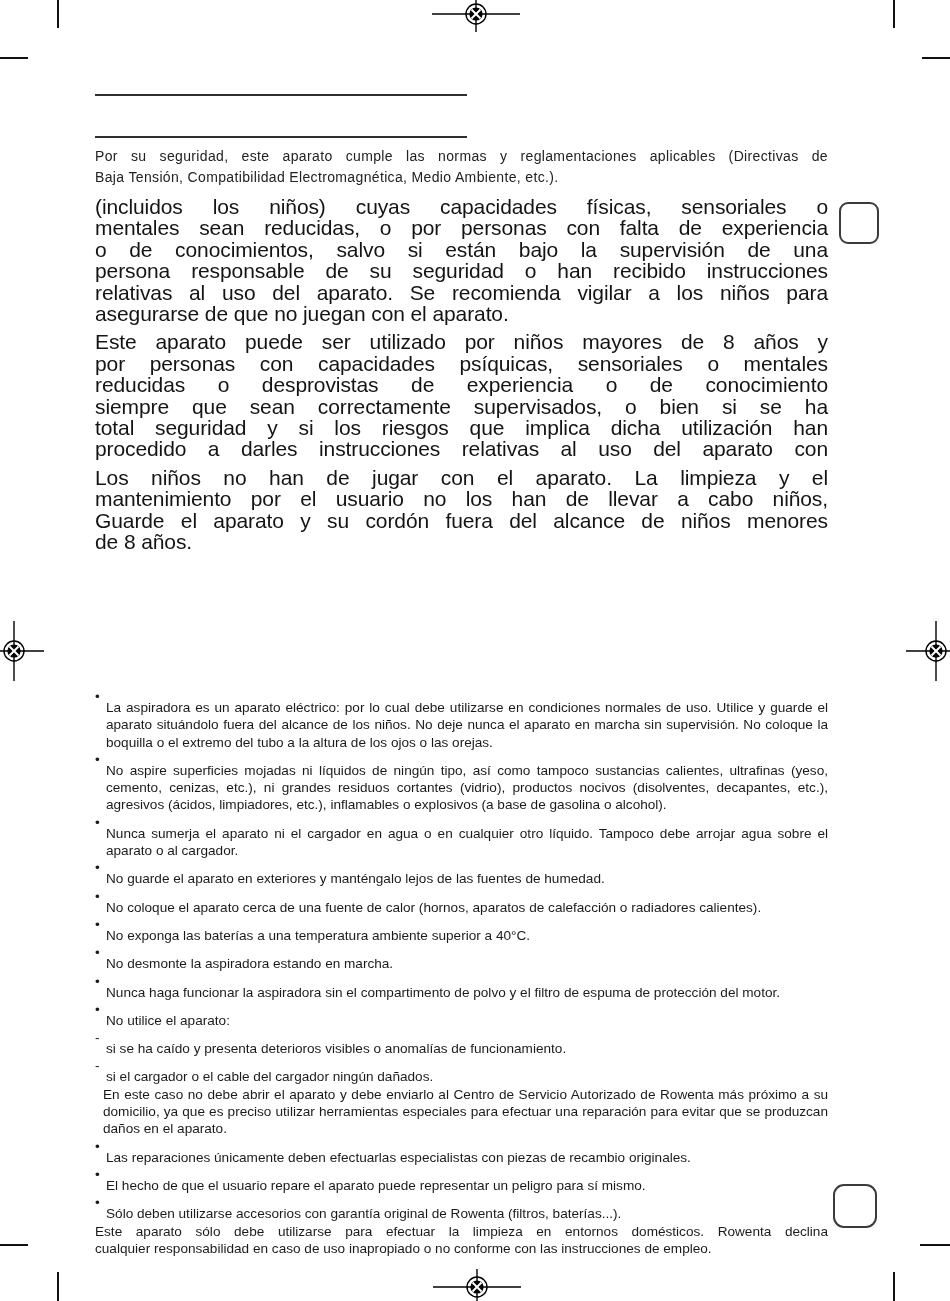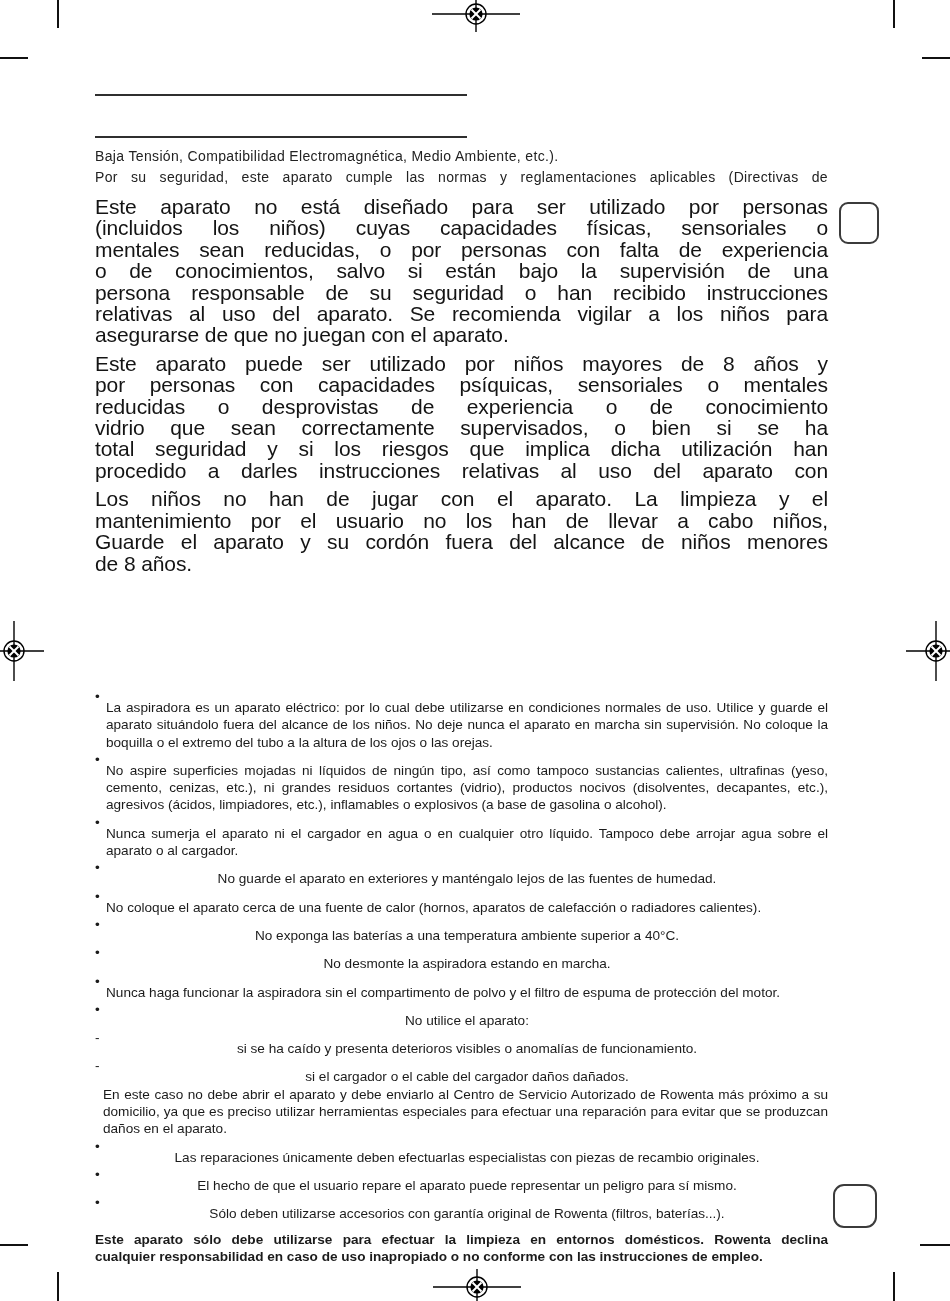--- a/index.html
+++ b/index.html
@@ -54,26 +54,26 @@
   
   .safety {
     top: 688px;
     font-size: 13.6px;
     line-height: 17.3px;
     color: #1b1b1b;
   }
   .row { display: flex; }
   .marker { flex: 0 0 11px; }
   .itext { flex: 1; text-align: justify; margin-top: 11px; }
-  .itext.noj { text-align: center; }
+  .itext.noj { text-align: left; }
   .repair-note {
     margin-left: 8px;
     text-align: justify;
   }
-  .closing { margin-top: 8px; font-weight: bold; }
+  .closing { margin-top: 0; }
 
   
   .tab-box {
     position: absolute;
     border: 2.5px solid #3b3b3b;
     background: #ffffff;
   }
   .tab-box.t1 { left: 839px; top: 202px; width: 36px; height: 38px; border-radius: 9px; }
   .tab-box.t2 { left: 833px; top: 1184px; width: 40px; height: 40px; border-radius: 11px; }
 </style>
@@ -127,39 +127,38 @@
   <div class="trim" style="left:920px; top:1244px; width:30px; height:1.5px;"></div>
   <div class="trim" style="left:893px; top:1272px; width:1.5px; height:29px;"></div>
 
   <div class="rule r1"></div>
   <div class="rule r2"></div>
 
   <div class="tab-box t1"></div>
   <div class="tab-box t2"></div>
 
   <div class="col compliance">
+    <div class="jline">Por su seguridad, este aparato cumple las normas y reglamentaciones aplicables (Directivas de</div>
     <div class="jline last">Baja Tensión, Compatibilidad Electromagnética, Medio Ambiente, etc.).</div>
-    <div class="jline">Por su seguridad, este aparato cumple las normas y reglamentaciones aplicables (Directivas de</div>
   </div>
 
   <div class="col warnings">
     <div class="warn-para">
-      <div class="jline">Este aparato no está diseñado para ser utilizado por personas</div>
       <div class="jline">(incluidos los niños) cuyas capacidades físicas, sensoriales o</div>
       <div class="jline">mentales sean reducidas, o por personas con falta de experiencia</div>
       <div class="jline">o de conocimientos, salvo si están bajo la supervisión de una</div>
       <div class="jline">persona responsable de su seguridad o han recibido instrucciones</div>
       <div class="jline">relativas al uso del aparato. Se recomienda vigilar a los niños para</div>
       <div class="jline last">asegurarse de que no juegan con el aparato.</div>
     </div>
     <div class="warn-para">
       <div class="jline">Este aparato puede ser utilizado por niños mayores de 8 años y</div>
       <div class="jline">por personas con capacidades psíquicas, sensoriales o mentales</div>
       <div class="jline">reducidas o desprovistas de experiencia o de conocimiento</div>
-      <div class="jline">vidrio que sean correctamente supervisados, o bien si se ha</div>
+      <div class="jline">siempre que sean correctamente supervisados, o bien si se ha</div>
       <div class="jline">total seguridad y si los riesgos que implica dicha utilización han</div>
       <div class="jline">procedido a darles instrucciones relativas al uso del aparato con</div>
     </div>
     <div class="warn-para">
       <div class="jline">Los niños no han de jugar con el aparato. La limpieza y el</div>
       <div class="jline">mantenimiento por el usuario no los han de llevar a cabo niños,</div>
       <div class="jline">Guarde el aparato y su cordón fuera del alcance de niños menores</div>
       <div class="jline last">de 8 años.</div>
     </div>
   </div>
@@ -202,21 +201,21 @@
       <span class="marker">•</span>
       <span class="itext noj">No utilice el aparato:</span>
     </div>
 
     <div class="row">
       <span class="marker">-</span>
       <span class="itext noj">si se ha caído y presenta deterioros visibles o anomalías de funcionamiento.</span>
     </div>
     <div class="row">
       <span class="marker">-</span>
-      <span class="itext noj">si el cargador o el cable del cargador daños dañados.</span>
+      <span class="itext noj">si el cargador o el cable del cargador ningún dañados.</span>
     </div>
 
     <div class="repair-note">En este caso no debe abrir el aparato y debe enviarlo al Centro de Servicio Autorizado de Rowenta más próximo a su domicilio, ya que es preciso utilizar herramientas especiales para efectuar una reparación para evitar que se produzcan daños en el aparato.</div>
 
     <div class="row">
       <span class="marker">•</span>
       <span class="itext noj">Las reparaciones únicamente deben efectuarlas especialistas con piezas de recambio originales.</span>
     </div>
     <div class="row">
       <span class="marker">•</span>

